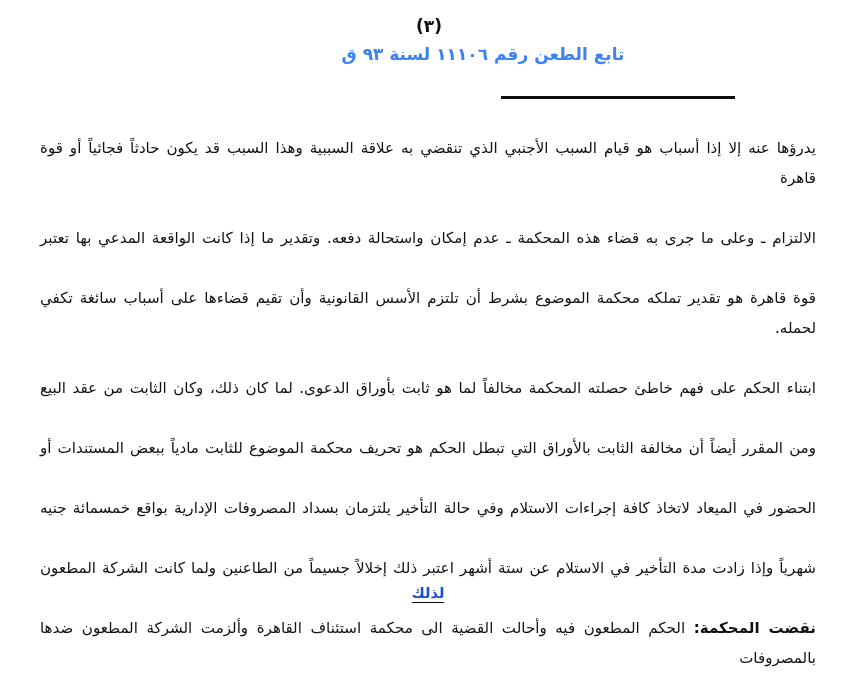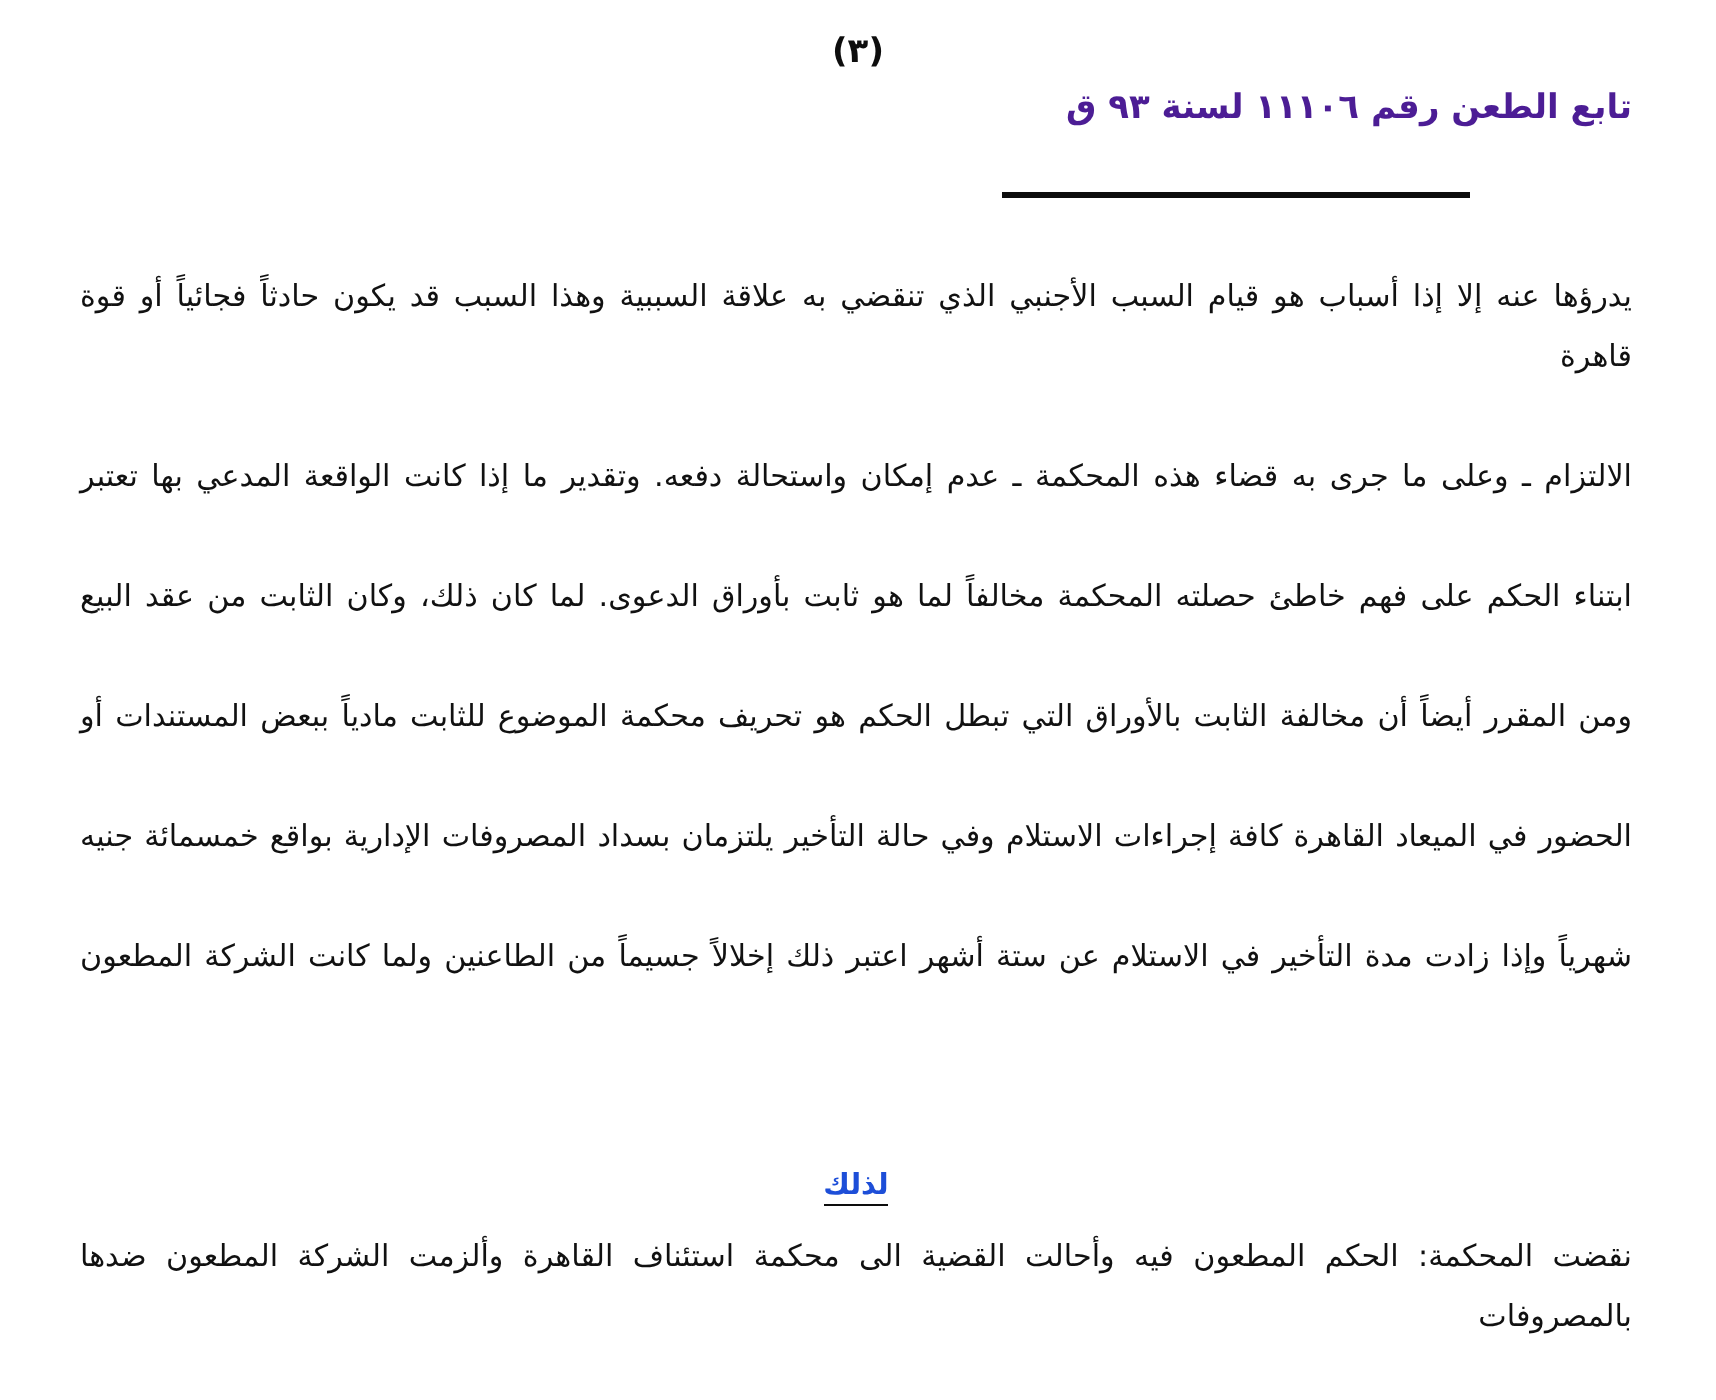--- a/index.html
+++ b/index.html
@@ -35,23 +35,24 @@
     letter-spacing: 0.5px;
     color: #0d0d0d;
   }
 
   
   .doc-header {
     position: absolute;
     top: 44px;
     right: 42px;
     width: 776px;
+    text-align: center;
     font-size: 17px;
     font-weight: bold;
-    color: #4c1d95;
+    color: #3b82f6;
     direction: rtl;
   }
   .header-inner {
     display: inline-block;
     padding-left: 110px;
   }
 
   .header-rule {
     position: absolute;
     top: 96px;
@@ -120,42 +121,43 @@
     display: block;
     text-align: justify;
     text-align-last: justify;
   }
   .ruling-block .rline:after {
     content: "";
     display: inline-block;
     width: 100%;
   }
   .bold {
-    font-weight: normal;
+    font-weight: bold;
   }
 </style>
 </head>
 <body>
 
 <div class="page">
 
   <div class="page-number">(٣)</div>
 
   <div class="doc-header">
     <span class="header-inner">تابع الطعن رقم ١١١٠٦ لسنة ٩٣ ق</span>
   </div>
 
   <div class="header-rule"></div>
 
   <div class="body-block">
     <span class="jline">يدرؤها عنه إلا إذا أسباب هو قيام السبب الأجنبي الذي تنقضي به علاقة السببية وهذا السبب قد يكون حادثاً فجائياً أو قوة قاهرة</span>
     <span class="jline">الالتزام ـ وعلى ما جرى به قضاء هذه المحكمة ـ عدم إمكان واستحالة دفعه. وتقدير ما إذا كانت الواقعة المدعي بها تعتبر</span>
+    <span class="jline">قوة قاهرة هو تقدير تملكه محكمة الموضوع بشرط أن تلتزم الأسس القانونية وأن تقيم قضاءها على أسباب سائغة تكفي لحمله.</span>
     <span class="jline">ابتناء الحكم على فهم خاطئ حصلته المحكمة مخالفاً لما هو ثابت بأوراق الدعوى. لما كان ذلك، وكان الثابت من عقد البيع</span>
     <span class="jline">ومن المقرر أيضاً أن مخالفة الثابت بالأوراق التي تبطل الحكم هو تحريف محكمة الموضوع للثابت مادياً ببعض المستندات أو</span>
-    <span class="jline">الحضور في الميعاد القاهرة كافة إجراءات الاستلام وفي حالة التأخير يلتزمان بسداد المصروفات الإدارية بواقع خمسمائة جنيه</span>
+    <span class="jline">الحضور في الميعاد لاتخاذ كافة إجراءات الاستلام وفي حالة التأخير يلتزمان بسداد المصروفات الإدارية بواقع خمسمائة جنيه</span>
     <span class="jline">شهرياً وإذا زادت مدة التأخير في الاستلام عن ستة أشهر اعتبر ذلك إخلالاً جسيماً من الطاعنين ولما كانت الشركة المطعون</span>
 
   </div>
 
   <div class="conclusion-label">
     <span>لذلك</span>
   </div>
 
   <div class="ruling-block">
     <span class="rline"><span class="bold">نقضت المحكمة:</span><span> الحكم المطعون فيه وأحالت القضية الى محكمة استئناف القاهرة وألزمت الشركة المطعون ضدها بالمصروفات</span></span>

